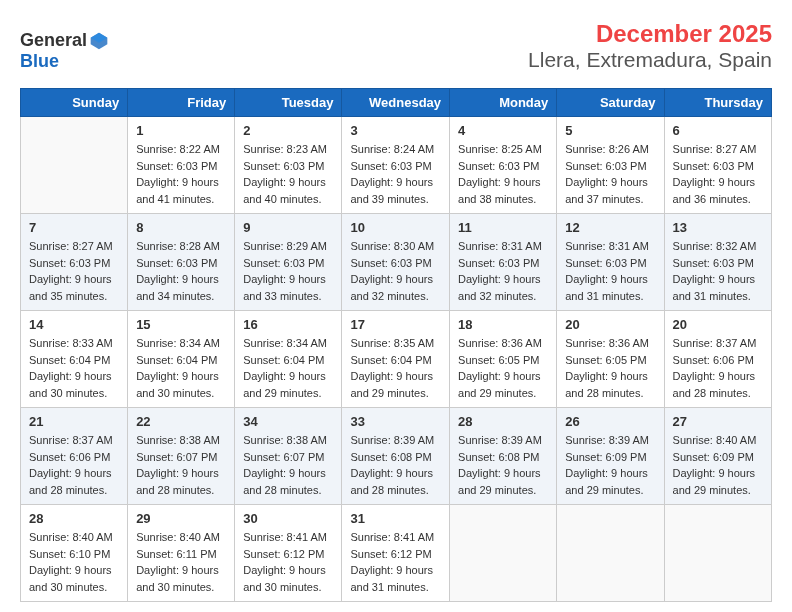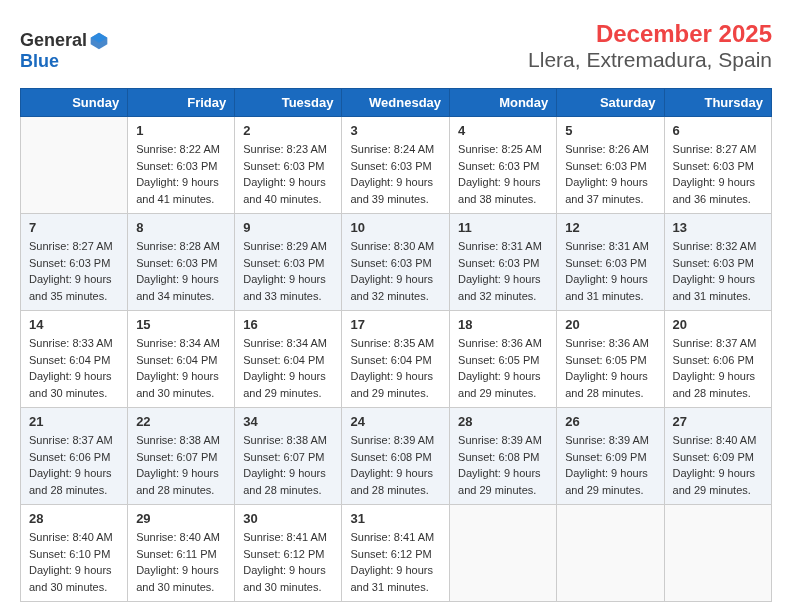--- a/index.html
+++ b/index.html
@@ -212,21 +212,21 @@
         </td>
         <td>
           <span class="day-number">22</span>
           <div class="day-info">Sunrise: 8:38 AM<br>Sunset: 6:07 PM<br>Daylight: 9 hours<br>and 28 minutes.</div>
         </td>
         <td>
           <span class="day-number">34</span>
           <div class="day-info">Sunrise: 8:38 AM<br>Sunset: 6:07 PM<br>Daylight: 9 hours<br>and 28 minutes.</div>
         </td>
         <td>
-          <span class="day-number">24</span>
+          <span class="day-number">33</span>
           <div class="day-info">Sunrise: 8:39 AM<br>Sunset: 6:08 PM<br>Daylight: 9 hours<br>and 28 minutes.</div>
         </td>
         <td>
           <span class="day-number">28</span>
           <div class="day-info">Sunrise: 8:39 AM<br>Sunset: 6:08 PM<br>Daylight: 9 hours<br>and 29 minutes.</div>
         </td>
         <td>
           <span class="day-number">26</span>
           <div class="day-info">Sunrise: 8:39 AM<br>Sunset: 6:09 PM<br>Daylight: 9 hours<br>and 29 minutes.</div>
         </td>

